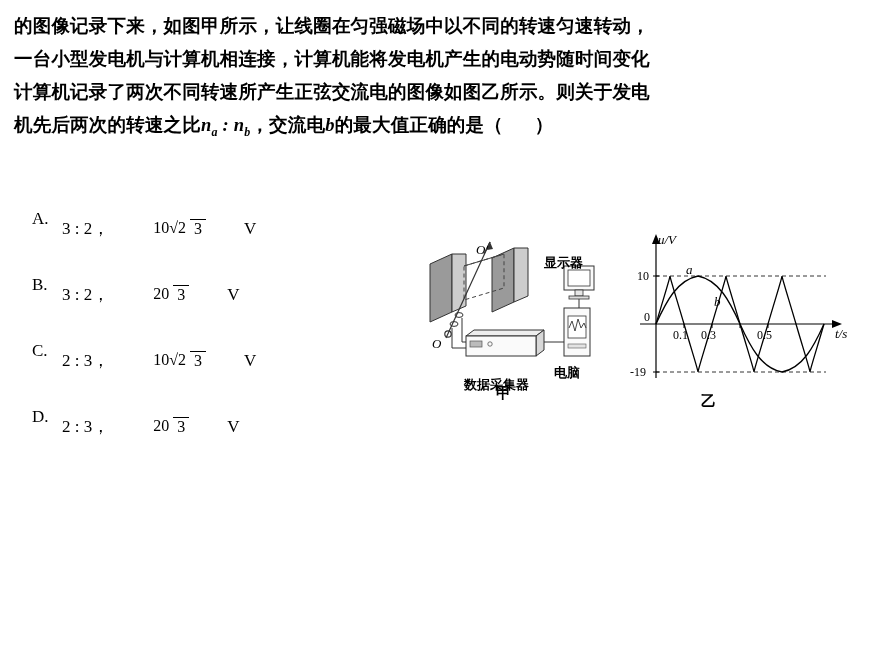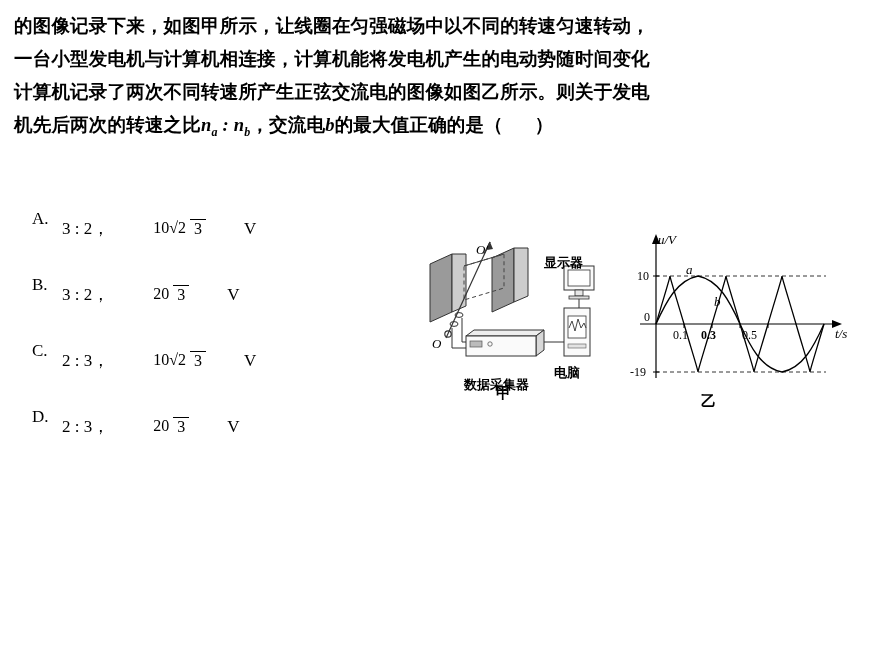--- a/index.html
+++ b/index.html
@@ -246,19 +246,19 @@
 
     <path d="M26,92 C36,70 47,48 68,44 C89,48 100,70 110,92 C120,114 131,136 152,140 C173,136 184,114 194,92" fill="none" stroke="#000" stroke-width="1.3"></path>
   </svg>
 
   <span class="it-label" style="left:240px;top:0px;">u/V</span>
   <span class="it-label" style="left:417px;top:94px;">t/s</span>
   <span class="ax-num" style="left:219px;top:37px;">10</span>
   <span class="ax-num" style="left:226px;top:78px;">0</span>
   <span class="ax-num" style="left:212px;top:133px;">-19</span>
   <span class="ax-num" style="left:255px;top:96px;">0.1</span>
-  <span class="ax-num" style="left:283px;top:96px;font-weight:bold;">0.3</span>
-  <span class="ax-num" style="left:324px;top:96px;text-align:right;">0.5</span>
+  <span class="ax-num" style="left:283px;top:96px;">0.3</span>
+  <span class="ax-num" style="left:339px;top:96px;text-align:right;">0.5</span>
   <span class="it-label" style="left:268px;top:30px;">a</span>
   <span class="it-label" style="left:296px;top:62px;">b</span>
   <span class="fig-label" style="left:283px;top:160px;">乙</span>
 
 </div>
 
 </body></html>

